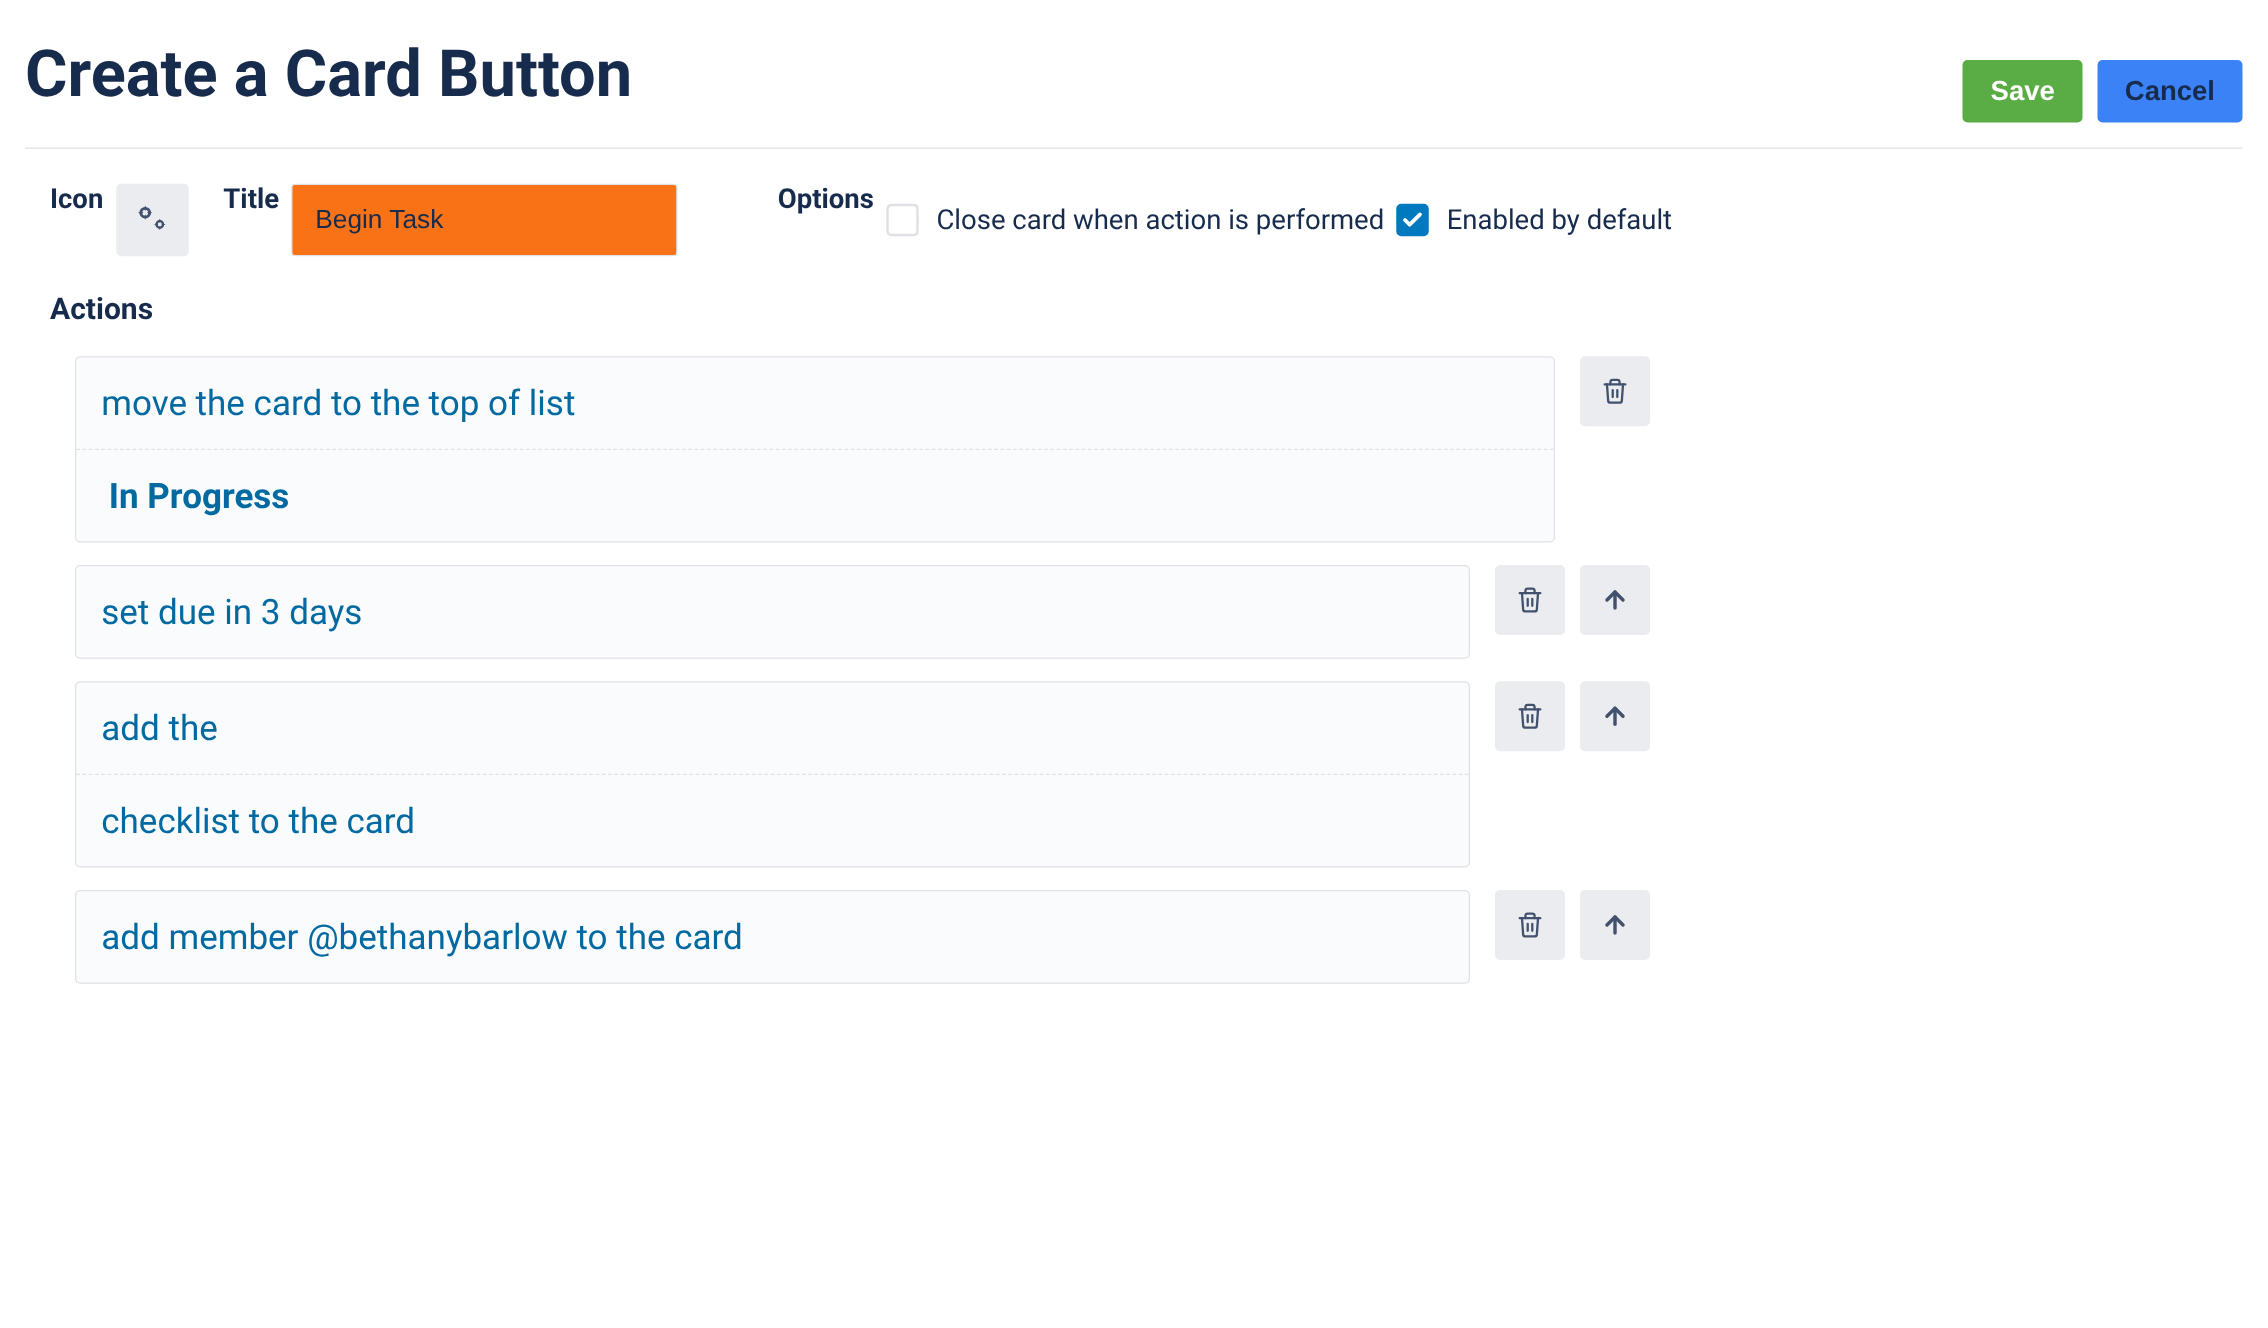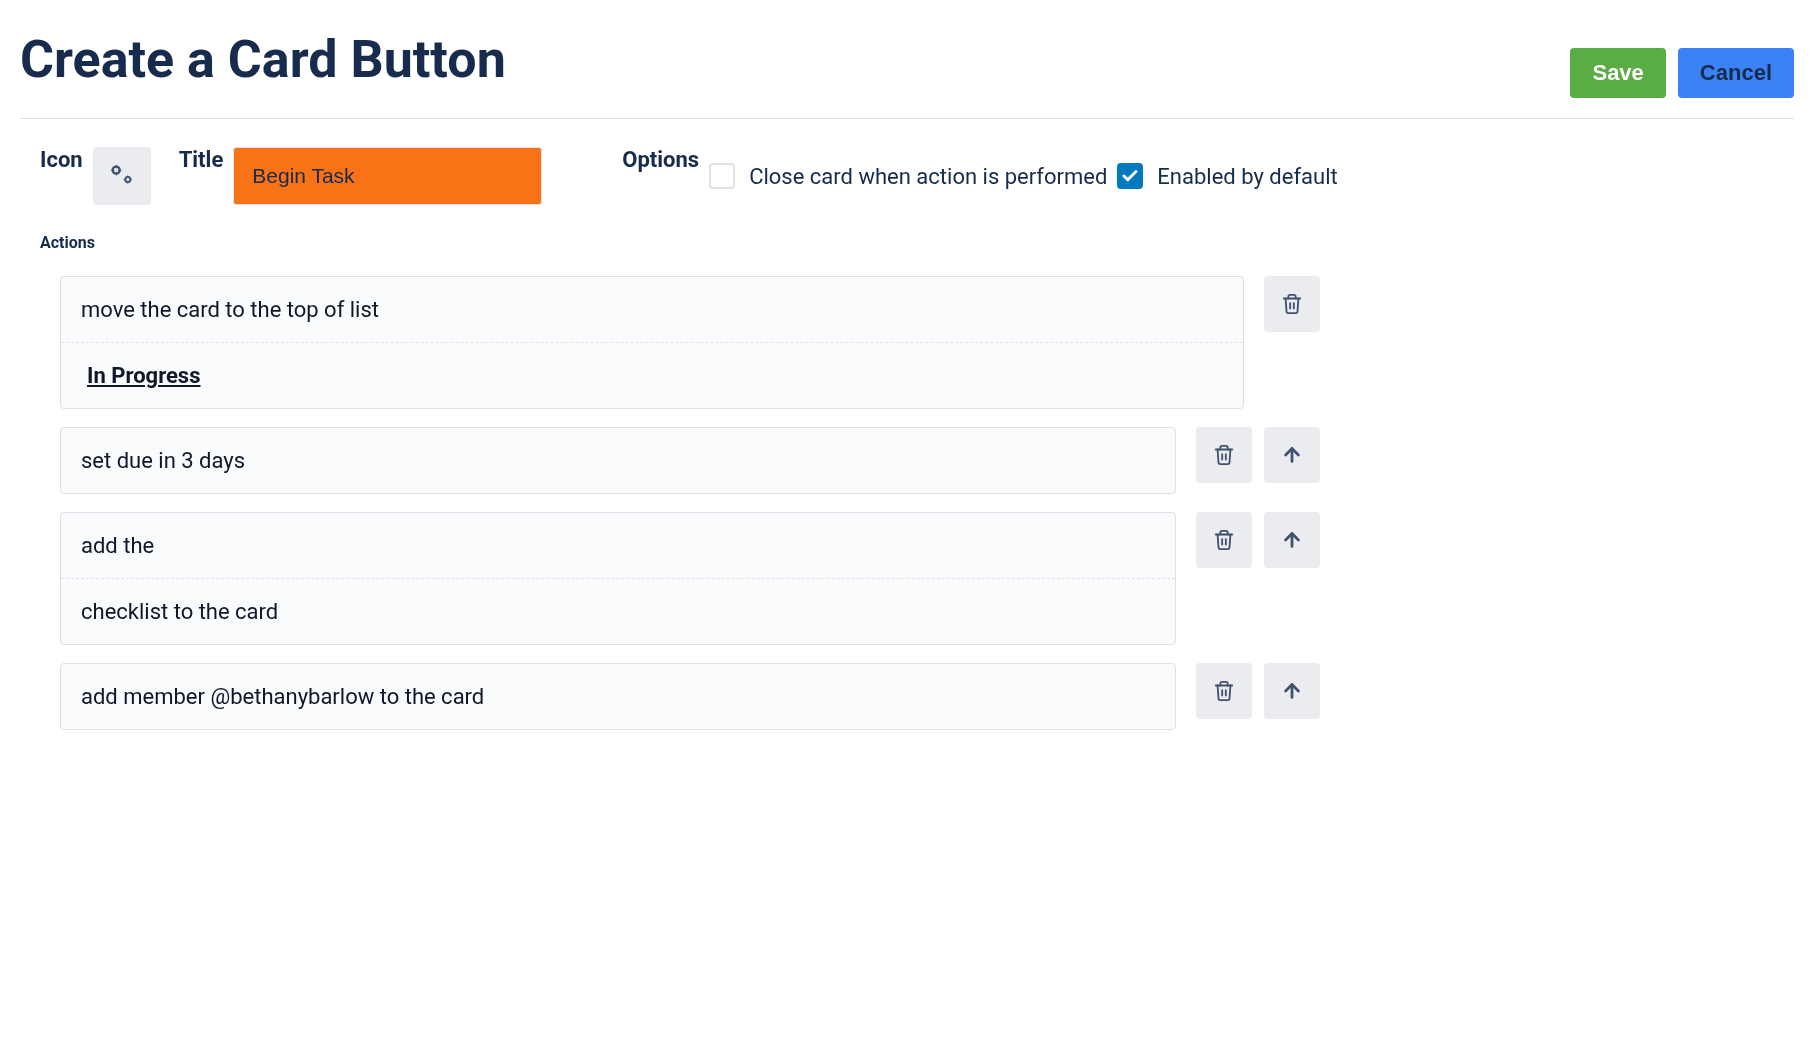--- a/index.html
+++ b/index.html
@@ -77,21 +77,21 @@
       border: 2px solid #dfe1e6;
       display: inline-flex;
       align-items: center;
       justify-content: center;
       cursor: pointer;
       flex-shrink: 0;
     }
     .chk.checked { background: #0079bf; border-color: #0079bf; color: #fff; }
     .chk svg { width: 18px; height: 18px; }
     .actions-heading {
-      font-size: 16px;
+      font-size: 24px;
       font-weight: 700;
       color: #172b4d;
       margin-bottom: 24px;
       padding-left: 20px;
     }
     .actions-area {
       padding-left: 40px;
       padding-right: 40px;
       max-width: 1340px;
     }
@@ -103,27 +103,27 @@
     }
     .action-card {
       flex: 1;
       border: 1px solid #dfe1e6;
       border-radius: 4px;
       background: #fafbfc;
       overflow: hidden;
     }
     .action-segment {
       padding: 20px 20px;
-      font-size: 22px;
-      color: #0f172a;
+      font-size: 28px;
+      color: #0369a1;
     }
     .action-segment + .action-segment {
       border-top: 1px dashed #dfe1e6;
     }
-    .action-segment.bold { font-weight: 700; padding-left: 26px; text-decoration: underline; }
+    .action-segment.bold { font-weight: 700; padding-left: 26px; }
     .action-segment.resize { position: relative; }
     .action-segment.resize::after {
       content: "";
       position: absolute;
       right: 4px;
       bottom: 4px;
       width: 12px;
       height: 12px;
       background:
         linear-gradient(135deg, transparent 50%, #8993a4 50%, #8993a4 60%, transparent 60%),

